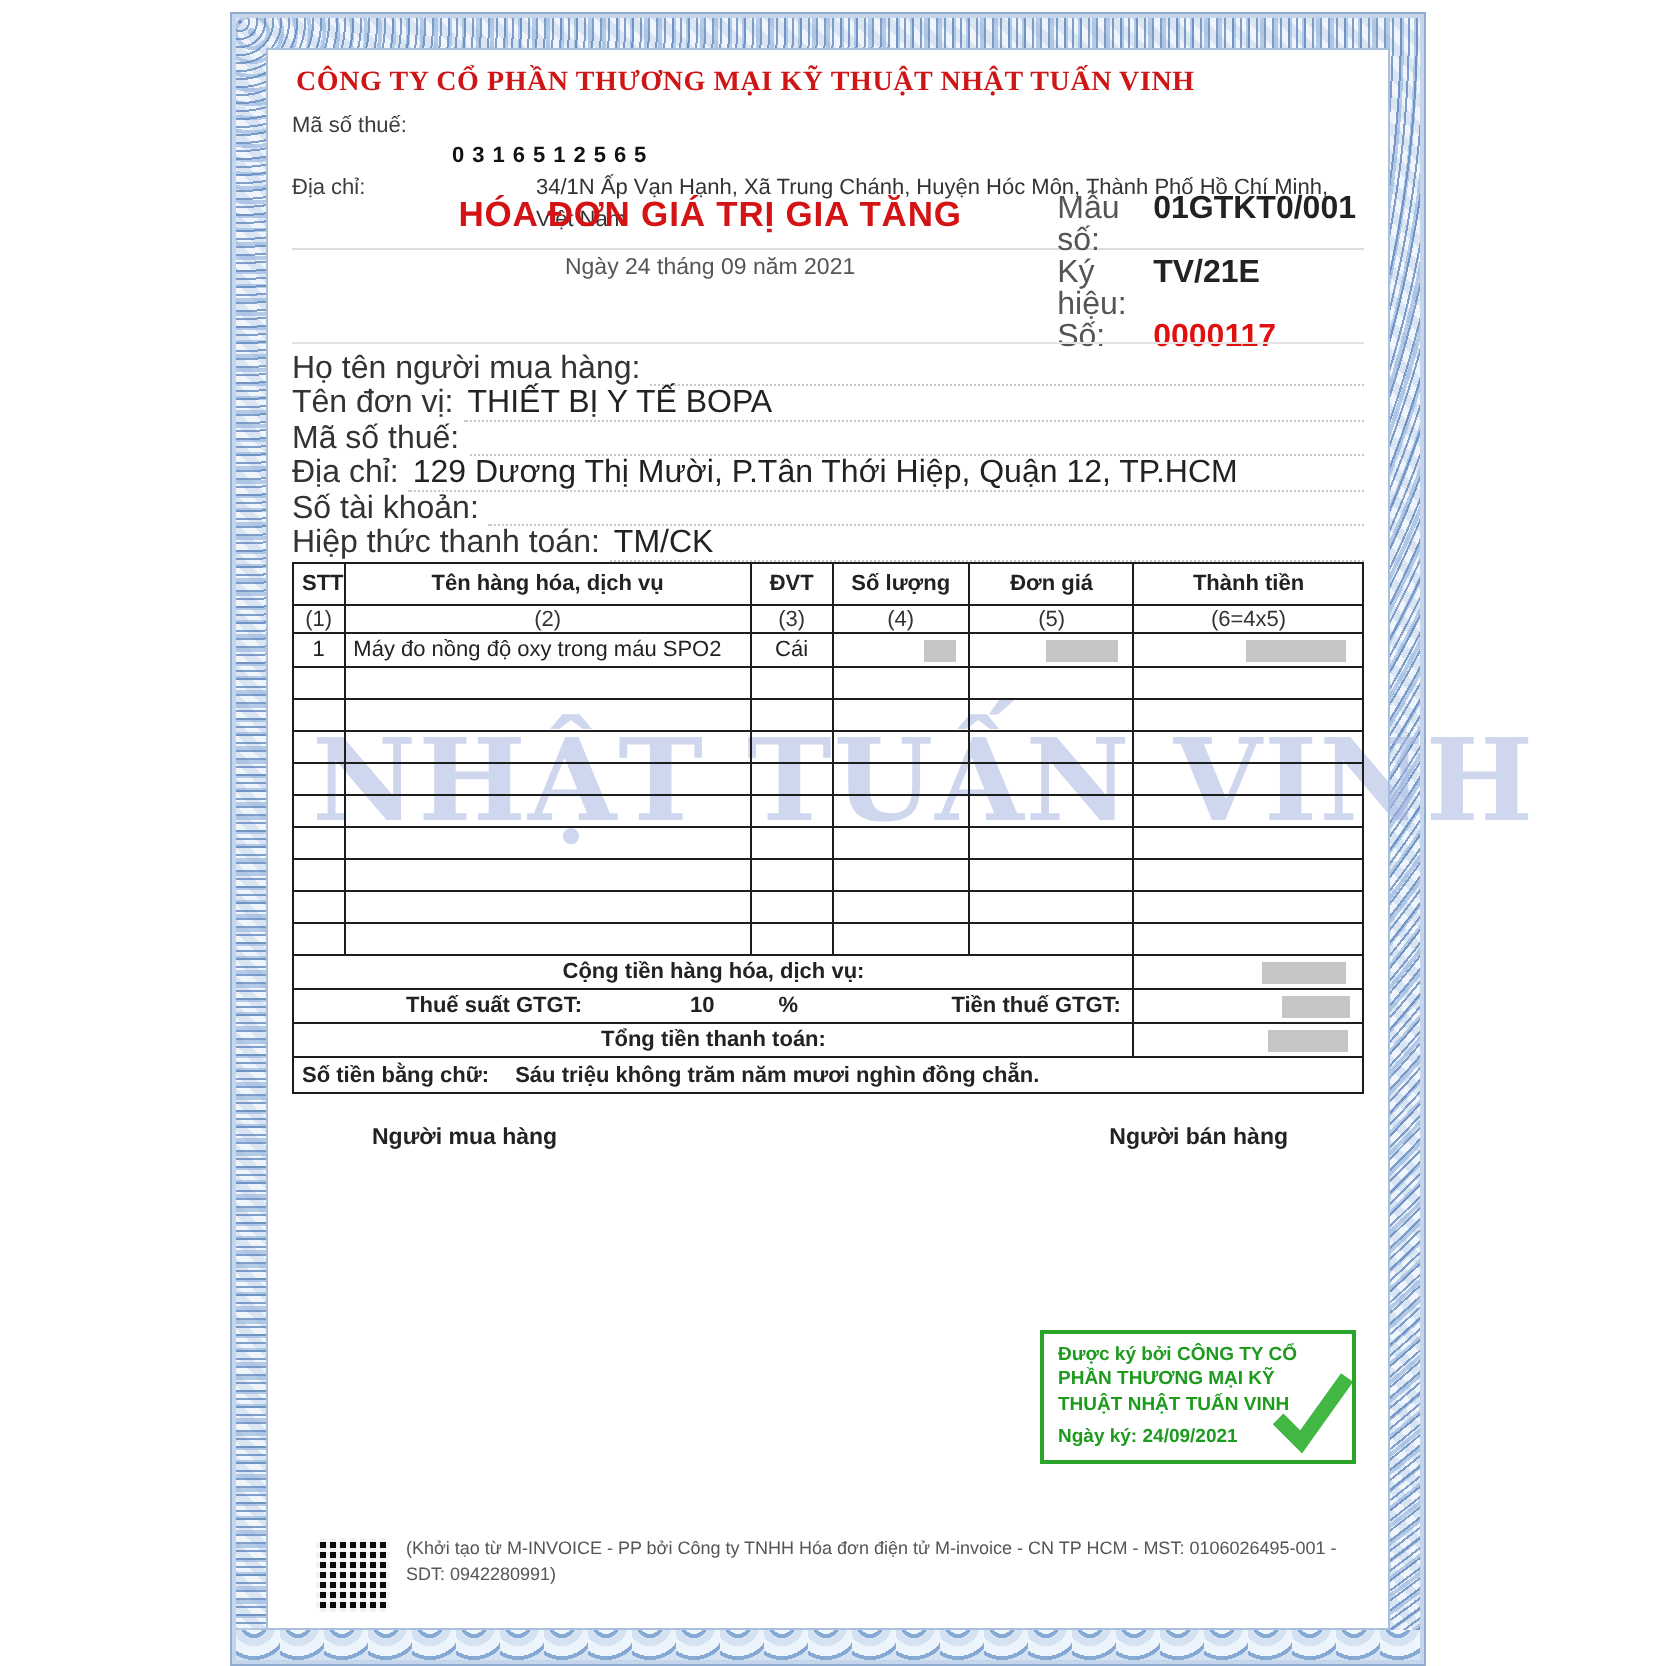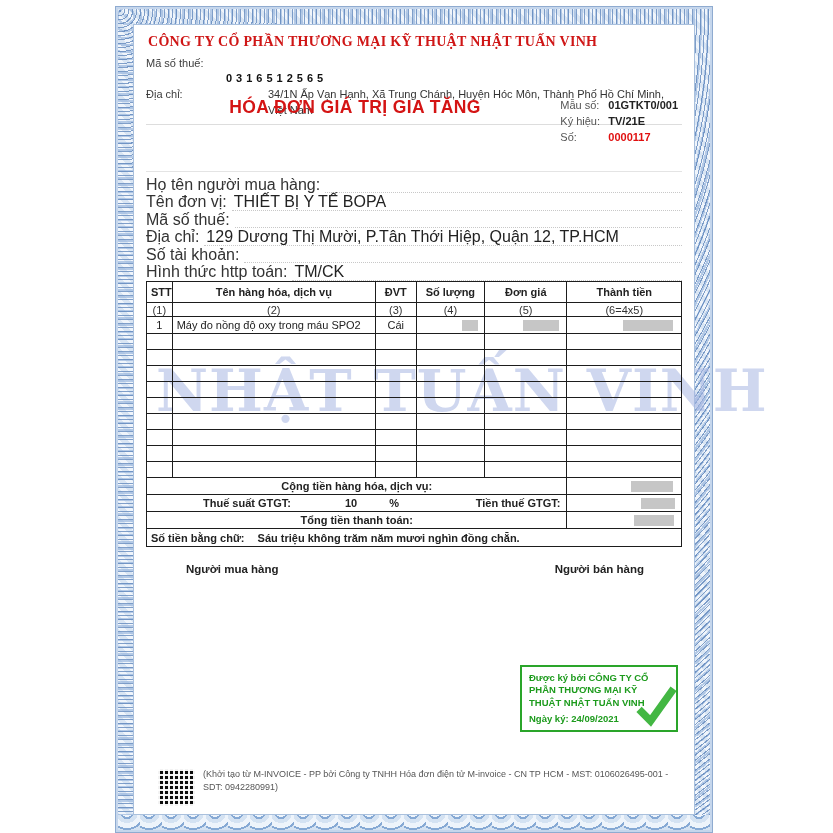--- a/index.html
+++ b/index.html
@@ -41,21 +41,21 @@
   .hrow { display:flex; font-size:11px; color:#3c3c3c; line-height:16px; }
   .hrow .lbl { width:80px; flex:0 0 80px; }
   .taxdigits { font-weight:bold; color:#111; letter-spacing:4px;margin-top:15px; }
   .hrow .addr { color:#333;margin-left:42px; }
 
   
   .titleblock { top:72px; height:70px; }
   .title-center { width:78%; text-align:center; }
   .inv-title { font-size:17.5px; font-weight:bold; color:#d41414; letter-spacing:.4px; }
   .inv-date { margin-top:10px; font-size:11.5px; color:#555; }
-  .meta { position:absolute; right:4px; top:0; font-size:11px; }
+  .meta { position:absolute; right:4px; top:0; font-size:16px; }
   .meta .mrow { display:flex; line-height:16px; }
   .meta .mlbl { width:48px; color:#555; }
   .meta .mval { font-weight:bold; color:#222; }
   .meta .red  { color:#e01010; }
 
   
   .buyer { top:146px; border-top:1px solid #e4e4e4; padding-top:4px; }
   .field { display:flex; font-size:16px; line-height:17px; color:#333; }
   .field .flabel { white-space:nowrap; }
   .field .fvalue { flex:1; margin-left:5px; border-bottom:1px dotted #c8c8c8; color:#222; padding-left:2px; }
@@ -127,20 +127,21 @@
         </div>
         <div class="hrow">
           <span class="lbl">Địa chỉ:</span>
           <span class="addr">34/1N Ấp Vạn Hạnh, Xã Trung Chánh, Huyện Hóc Môn, Thành Phố Hồ Chí Minh, Việt Nam</span>
         </div>
       </div>
 
       <div class="sec titleblock">
         <div class="title-center">
           <div class="inv-title">HÓA ĐƠN GIÁ TRỊ GIA TĂNG</div>
+          <div class="inv-date">Ngày 24 tháng 09 năm 2021</div>
         </div>
         <div class="meta">
           <div class="mrow">
             <span class="mlbl">Mẫu số:</span>
             <span class="mval">01GTKT0/001</span>
           </div>
           <div class="mrow">
             <span class="mlbl">Ký hiệu:</span>
             <span class="mval">TV/21E</span>
           </div>
@@ -166,21 +167,21 @@
         </div>
         <div class="field">
           <span class="flabel">Địa chỉ:</span>
           <span class="fvalue">129 Dương Thị Mười, P.Tân Thới Hiệp, Quận 12, TP.HCM</span>
         </div>
         <div class="field">
           <span class="flabel">Số tài khoản:</span>
           <span class="fvalue"></span>
         </div>
         <div class="field">
-          <span class="flabel">Hình thức http toán:</span>
+          <span class="flabel">Hiệp thức thanh toán:</span>
           <span class="fvalue">TM/CK</span>
         </div>
       </div>
 
       <div class="sec tablewrap">
         <table class="items">
           <colgroup>
             <col style="width:4.8%">
               <col style="width:38%">
               <col style="width:7.6%">

